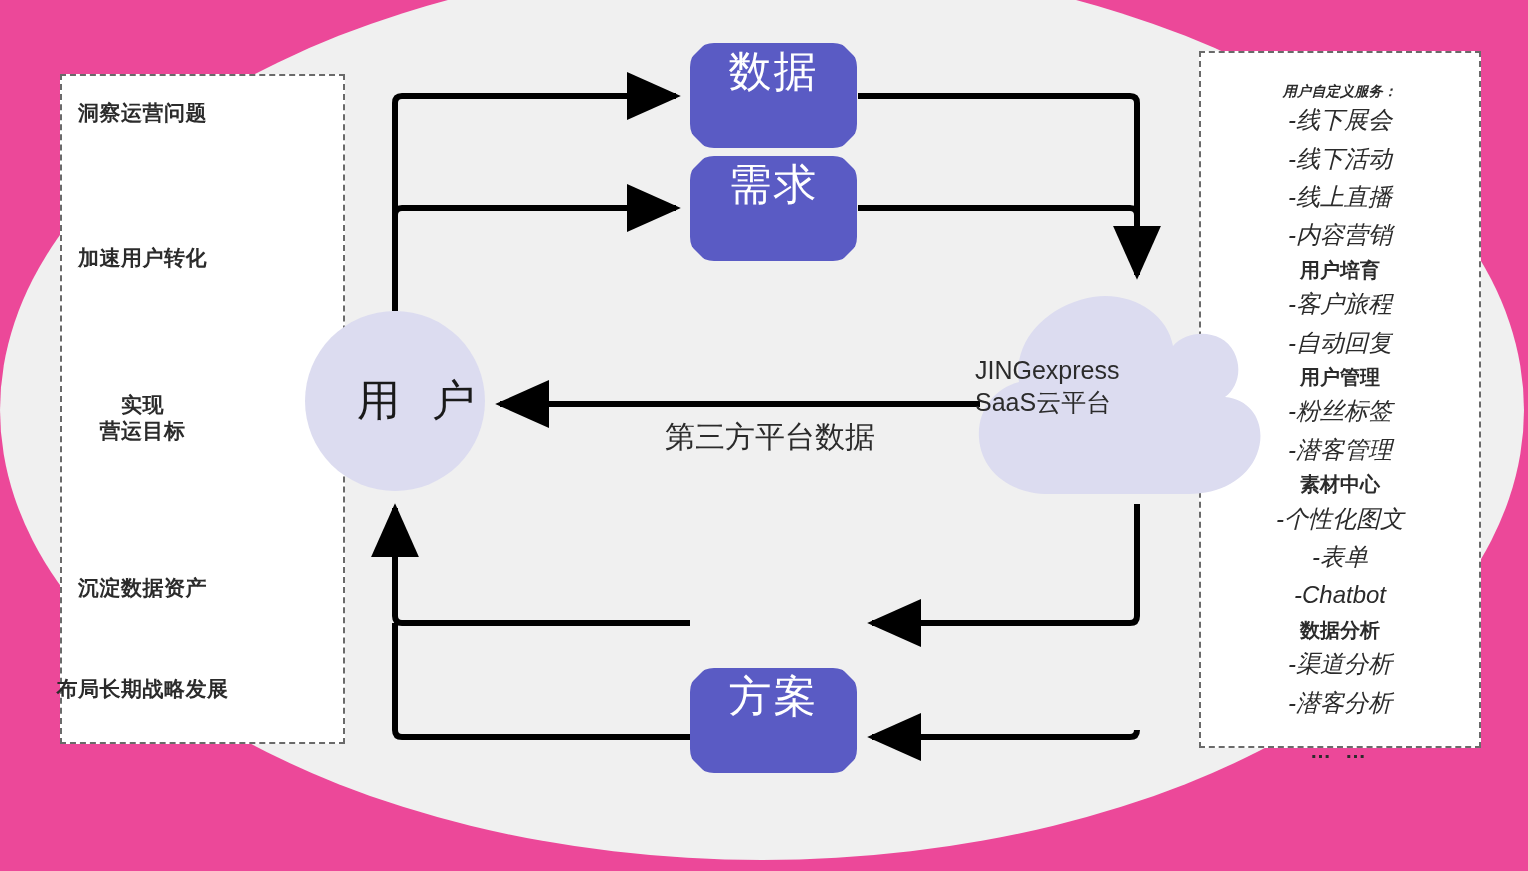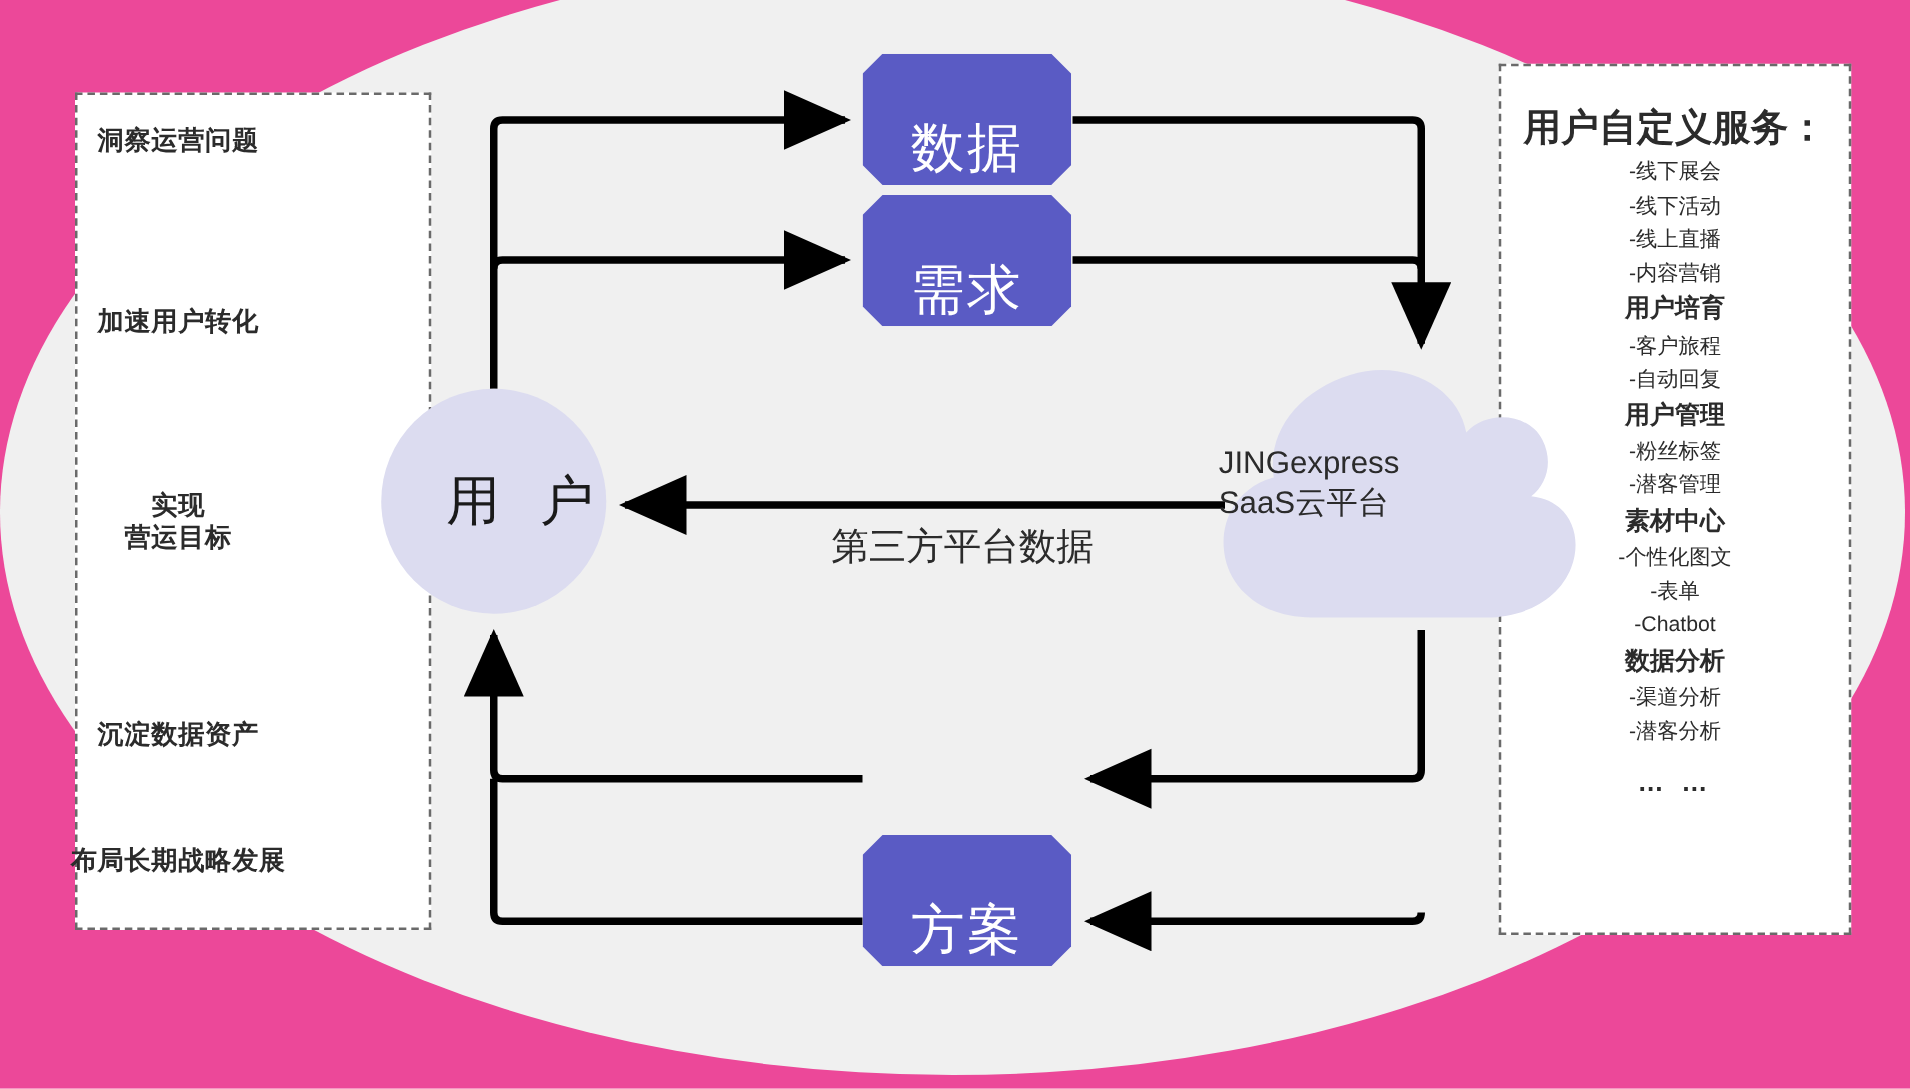--- a/index.html
+++ b/index.html
@@ -41,44 +41,46 @@
 
   
   #svc-list{
     position:absolute;
     left:1199px;top:82px;
     width:282px;
     text-align:center;
     color:#2b2b2b;
   }
   #svc-list .svc-title{
-    font-size:30px;font-weight:bold;line-height:1.38;
+    font-size:14px;font-weight:bold;line-height:1.38;
     letter-spacing:.3px;
+    font-style:italic;
   }
   #svc-list .svc-group{
     font-size:20px;font-weight:bold;line-height:1.52;
   }
   #svc-list .svc-sub{
-    font-size:17px;font-weight:normal;line-height:1.60;
+    font-size:24px;font-weight:normal;line-height:1.60;font-style:italic;
   }
   #svc-list .svc-more{
     font-size:21px;font-weight:bold;line-height:1.4;
     letter-spacing:4px;margin-top:14px;
   }
 
   
   .oct-box{
     position:absolute;
     width:167px;height:105px;
     background:#5a5bc4;
     color:#ffffff;
-    display:flex;align-items:flex-end;justify-content:center;
+    display:flex;align-items:flex-start;justify-content:center;
     font-size:43px;font-weight:normal;
     letter-spacing:2px;
     clip-path:polygon(16px 0,151px 0,167px 16px,167px 89px,151px 105px,16px 105px,0 89px,0 16px);
+    border-radius:24px;
   }
   #box-data{left:690px;top:43px;}
   #box-demand{left:690px;top:156px;}
   #box-report{left:690px;top:570px;}
   #box-plan{left:690px;top:652px;margin-top:16px;}
 
   
   #user-circle{
     position:absolute;
     left:305px;top:311px;

